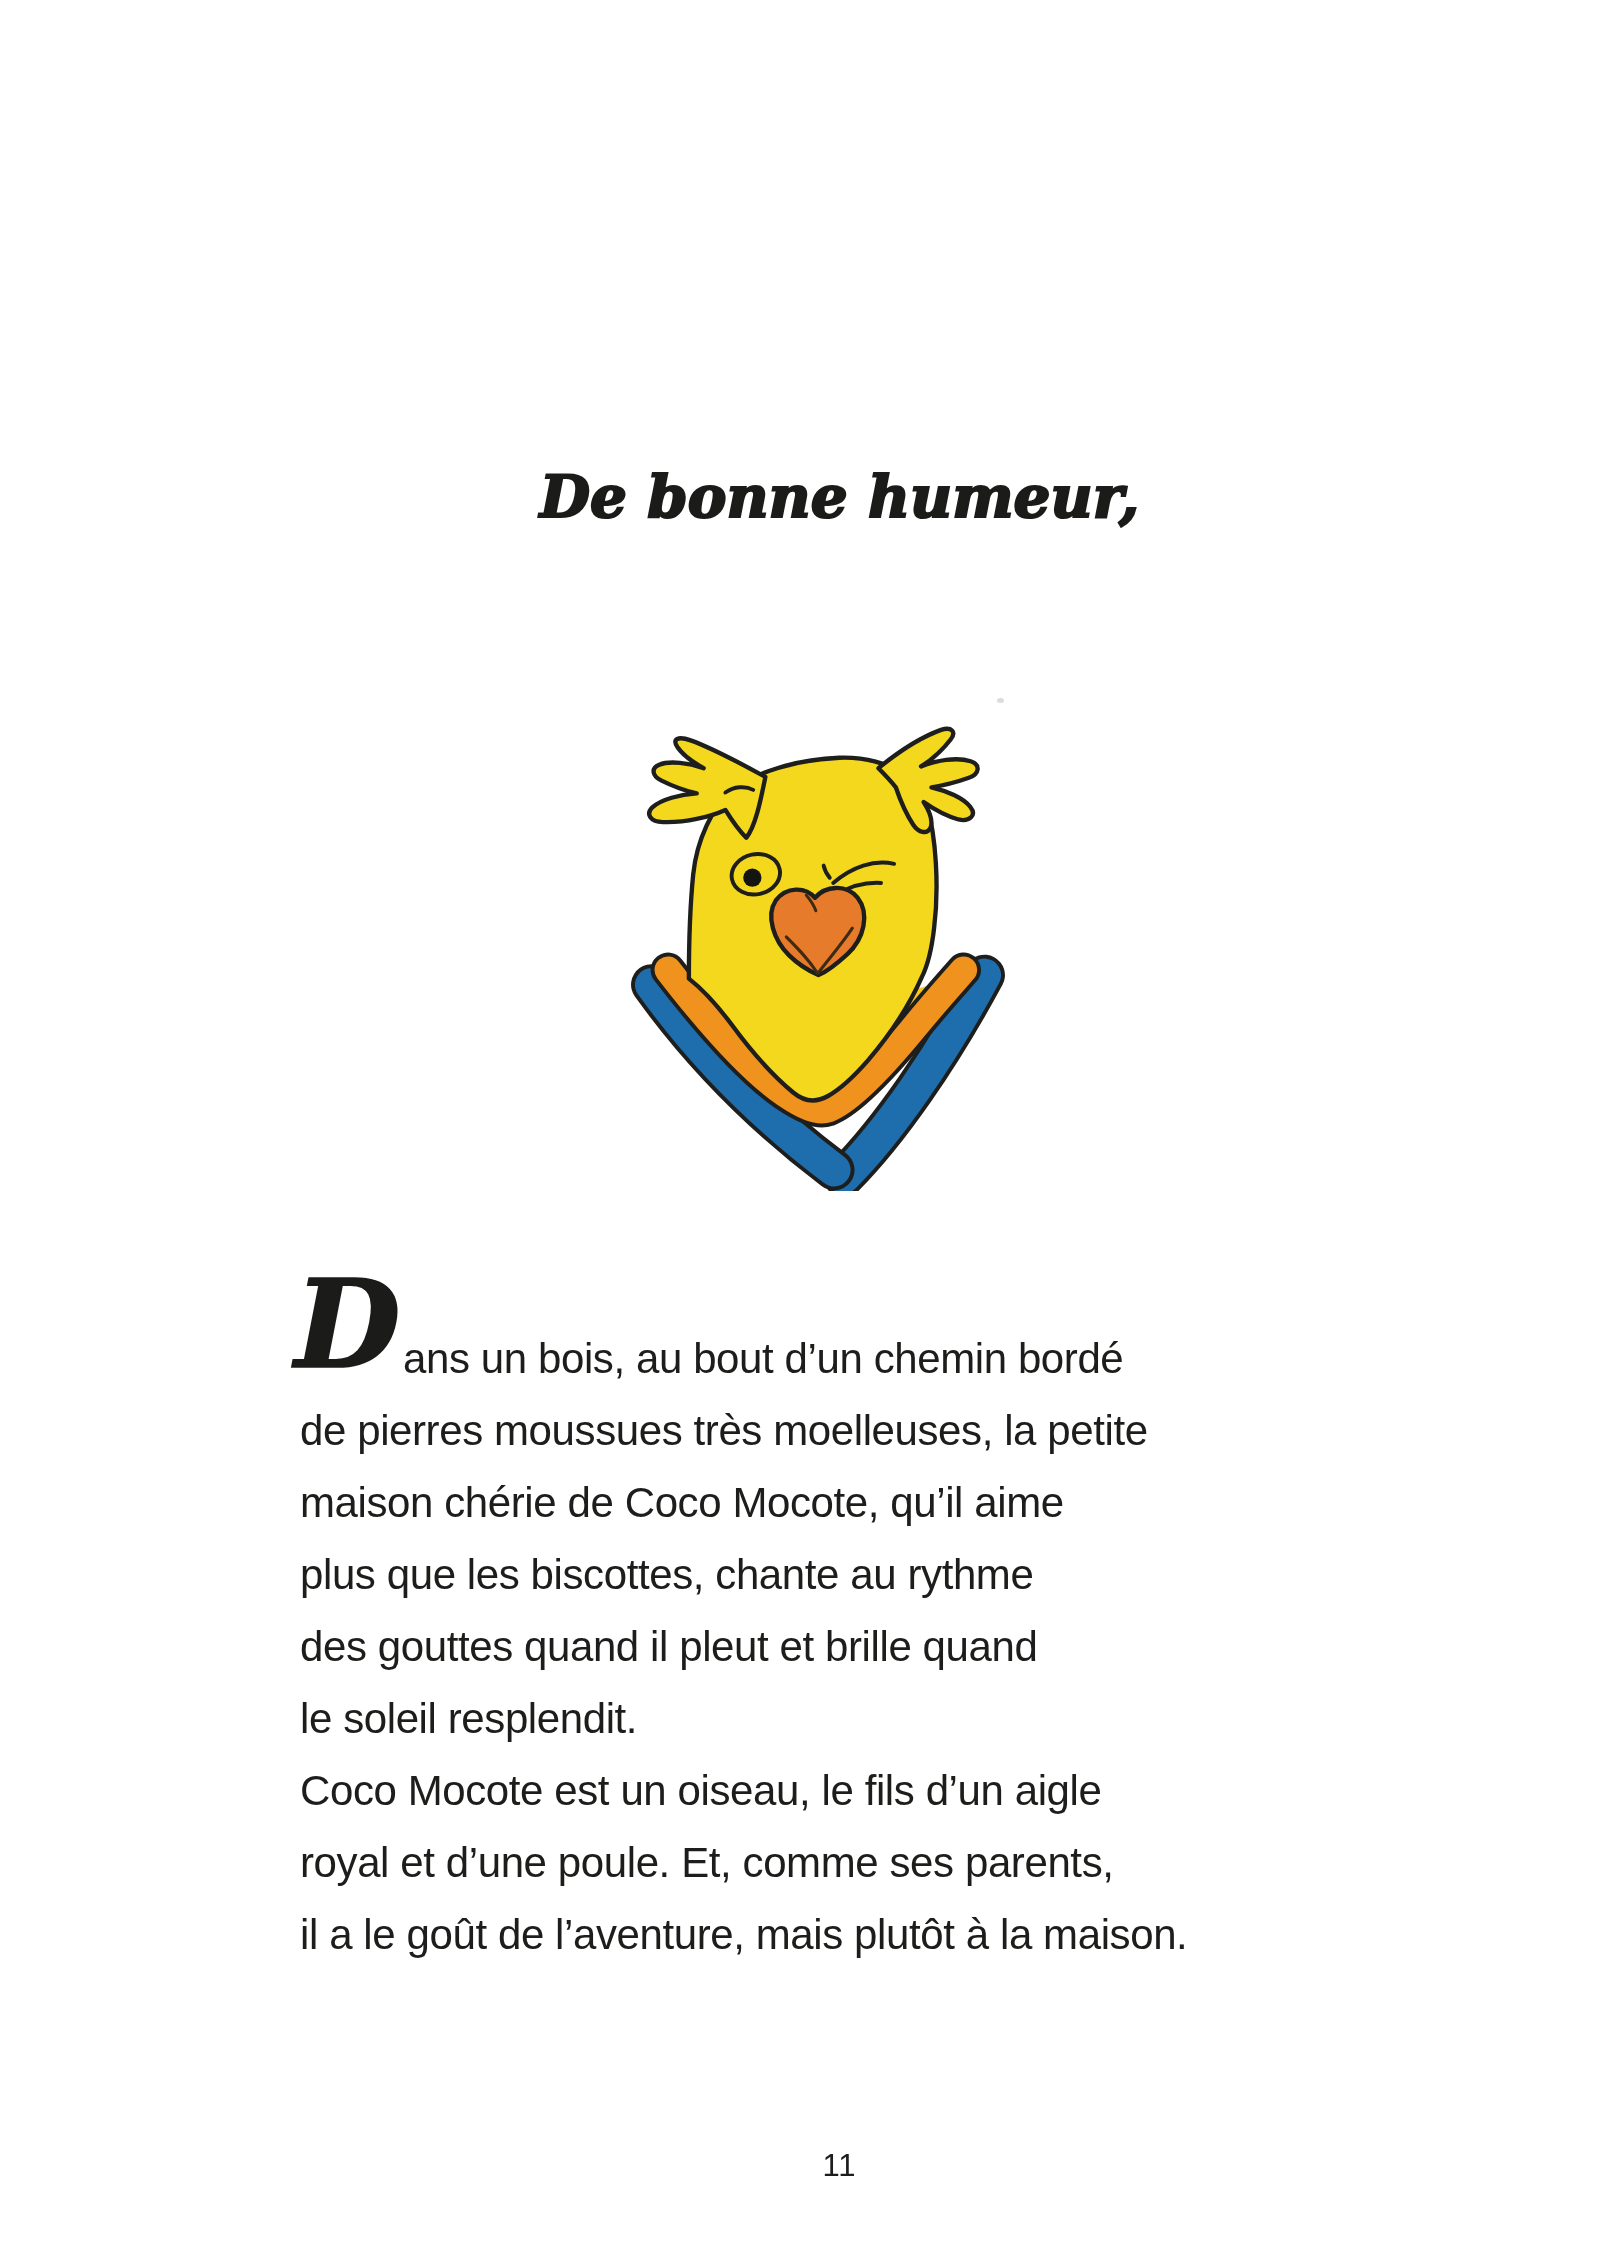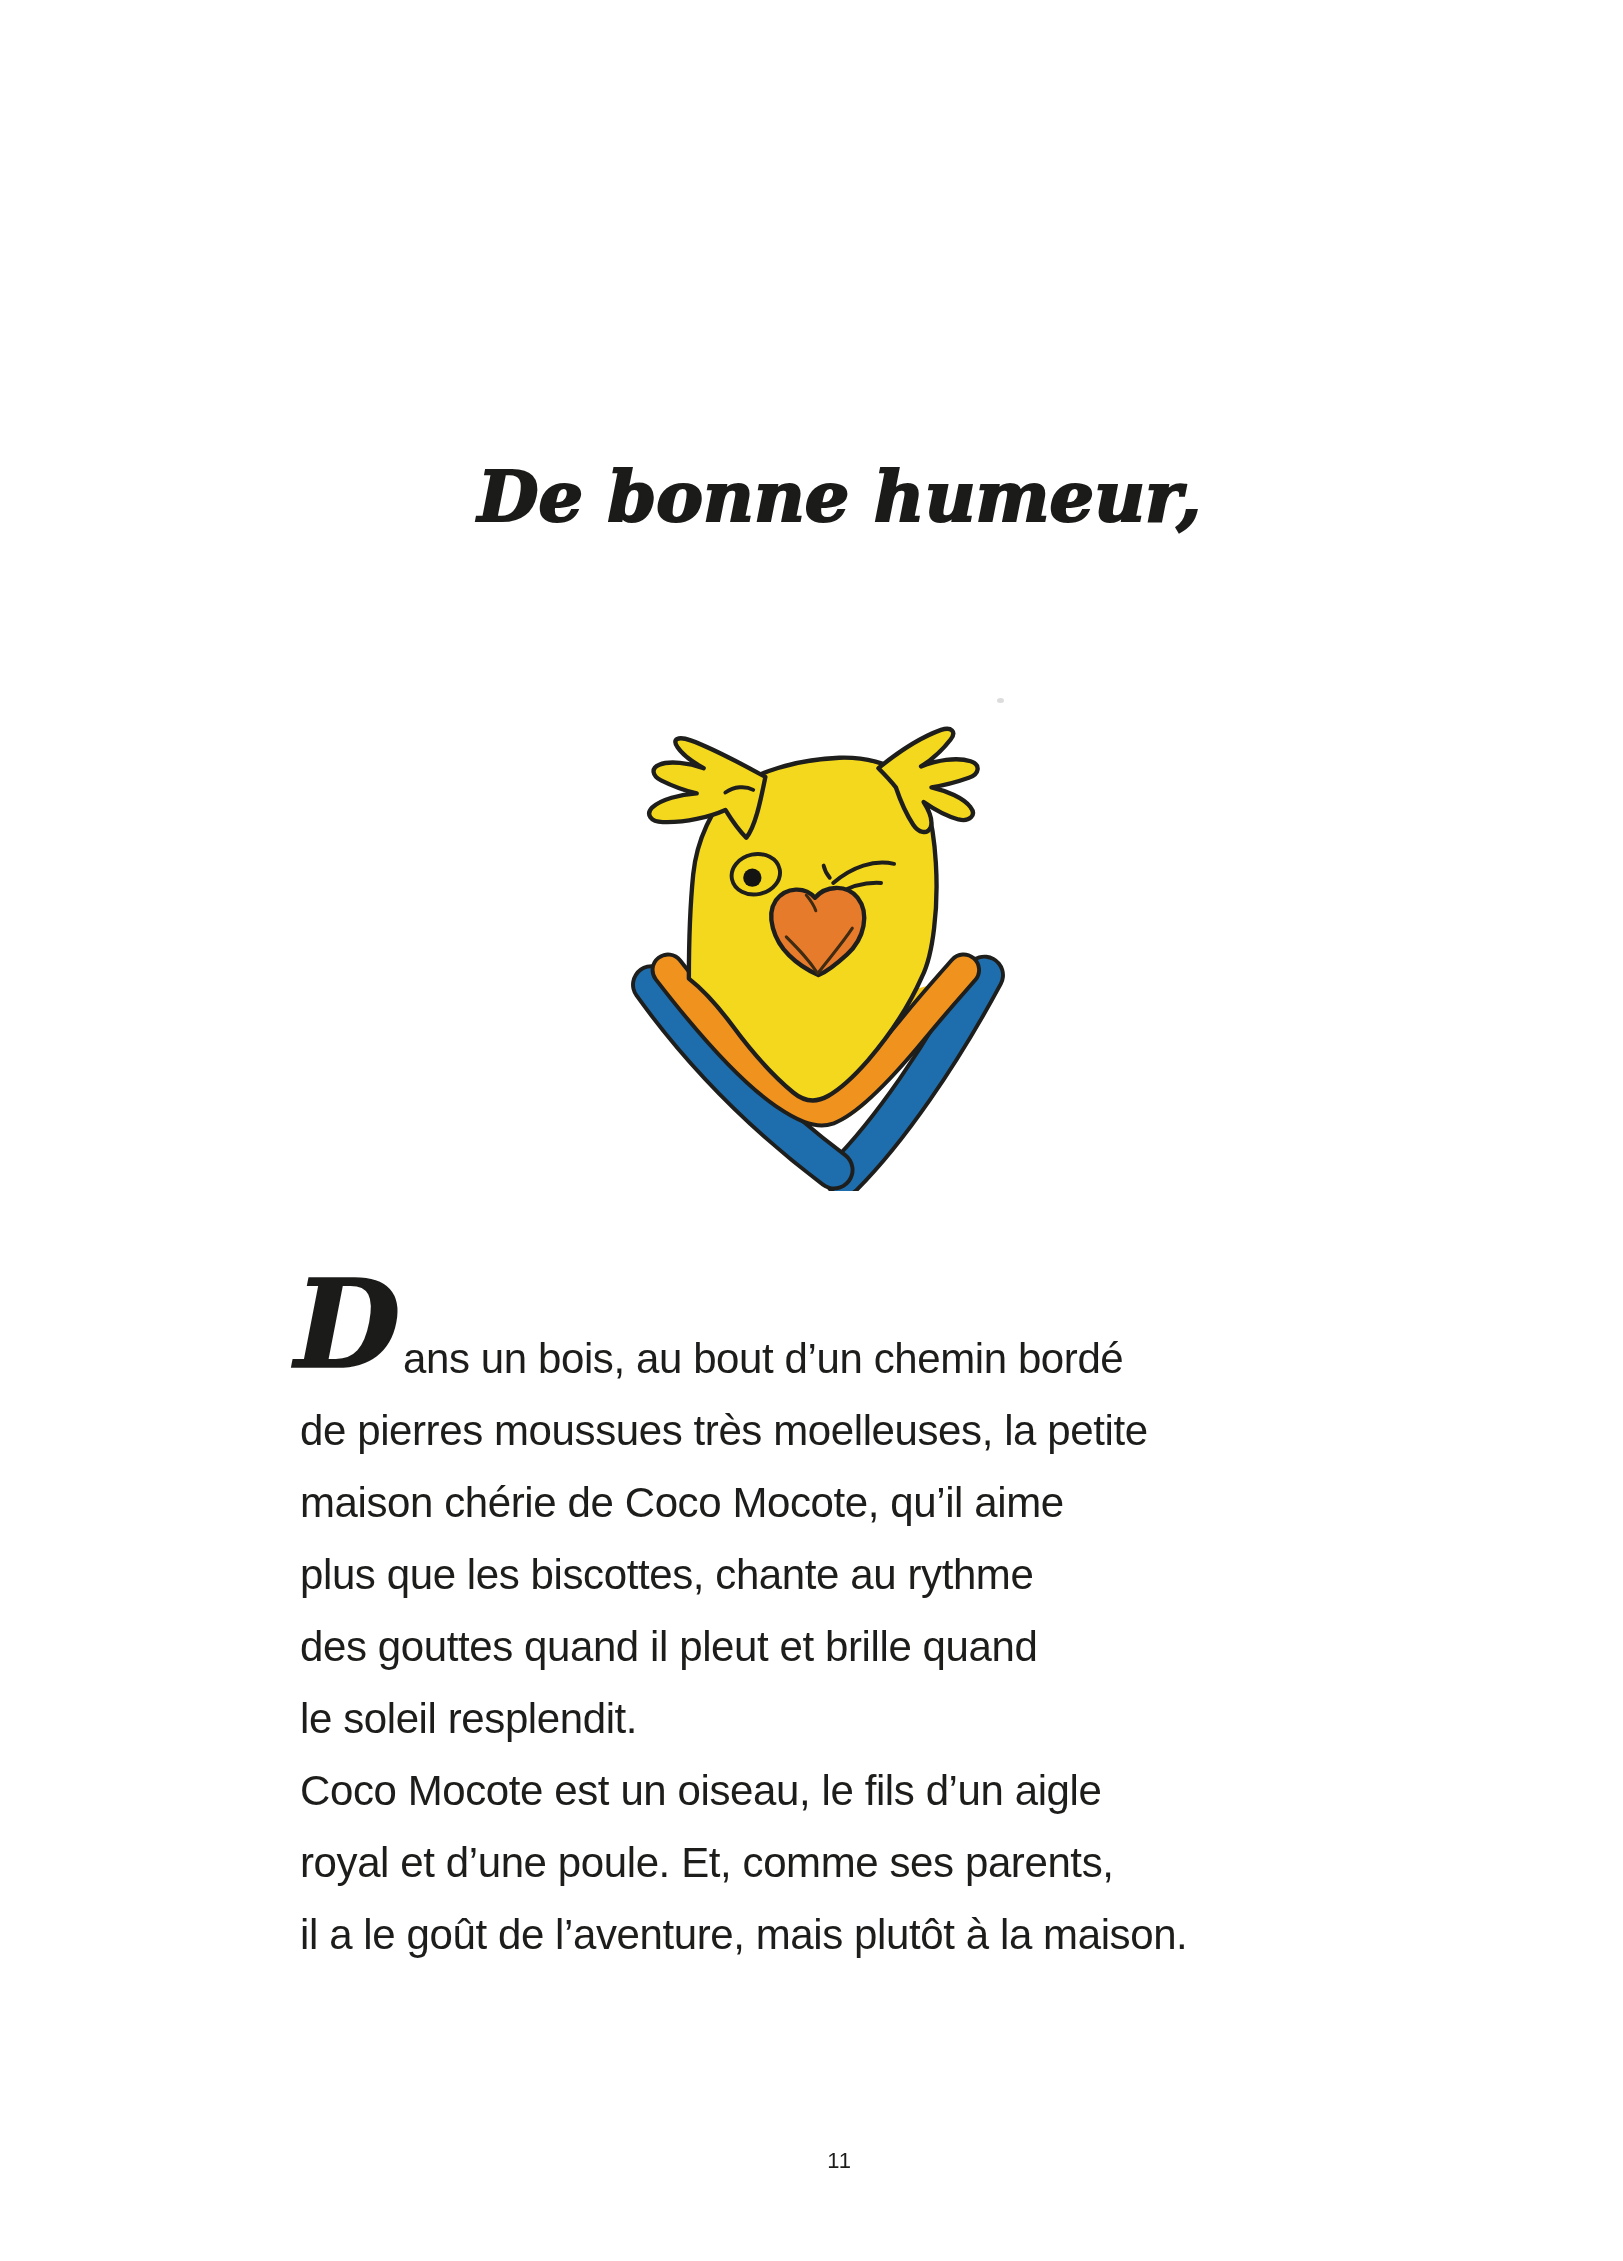--- a/index.html
+++ b/index.html
@@ -4,21 +4,21 @@
 <style>
   html,body { margin:0; padding:0; background:#888; }
   .page {
     position:relative; width:1623px; height:2261px; background:#ffffff;
     overflow:hidden; font-family:"Liberation Sans", sans-serif; margin:0 auto;
   }
   .chapter-title {
     position:absolute; left:274px; top:442px; width:1131px;
     text-align:center; color:#1b1b19;
     font-family:"DejaVu Serif", serif; font-style:italic; font-weight:bold;
-    font-size:70px; line-height:110px; letter-spacing:0px;
+    font-size:58px; line-height:110px; letter-spacing:0px;
     -webkit-text-stroke:2.2px #1b1b19;
   }
   .illustration {
     position:absolute; left:628px; top:721px; width:400px; height:470px;
   }
   .print-speck {
     position:absolute; left:997px; top:698px; width:7px; height:5.2px;
     background:#c9c9c9; border-radius:50%; opacity:.65;
   }
   .story-paragraph {
@@ -28,21 +28,21 @@
   .para-text { white-space:pre-line; }
   .drop-cap { float:left; width:103px; height:61px; position:relative; }
   .drop-cap-glyph {
     position:absolute; left:-5.2px; top:-60px;
     font-family:"DejaVu Serif", serif; font-style:italic; font-weight:bold;
     font-size:122px; line-height:1; color:#1b1b19;
     -webkit-text-stroke:1.7px #1b1b19;
   }
   .page-number {
     position:absolute; left:300px; top:2148px; width:1079px;
-    text-align:center; color:#1d1d1b; font-size:22px; letter-spacing:0.9px;
+    text-align:center; color:#1d1d1b; font-size:31px; letter-spacing:0.9px;
   }
   
   .shape { stroke:#1E1E1C; stroke-width:5; stroke-linejoin:round; stroke-linecap:round; }
   .thin  { stroke:#1E1E1C; stroke-width:4.5; stroke-linejoin:round; stroke-linecap:round; fill:none; }
   .band-outline { fill:none; stroke:#1E1E1C; stroke-linecap:round; }
   .band-color   { fill:none; stroke-linecap:round; }
   .crease { fill:none; stroke:#3f2a12; stroke-width:3.5; stroke-linecap:round; }
 </style>
 </head>
 <body>

